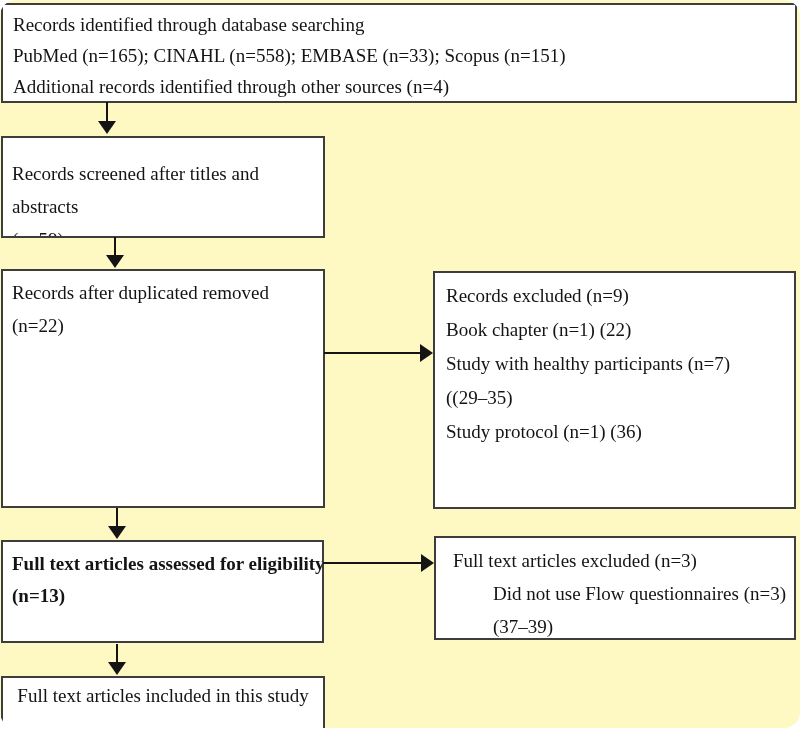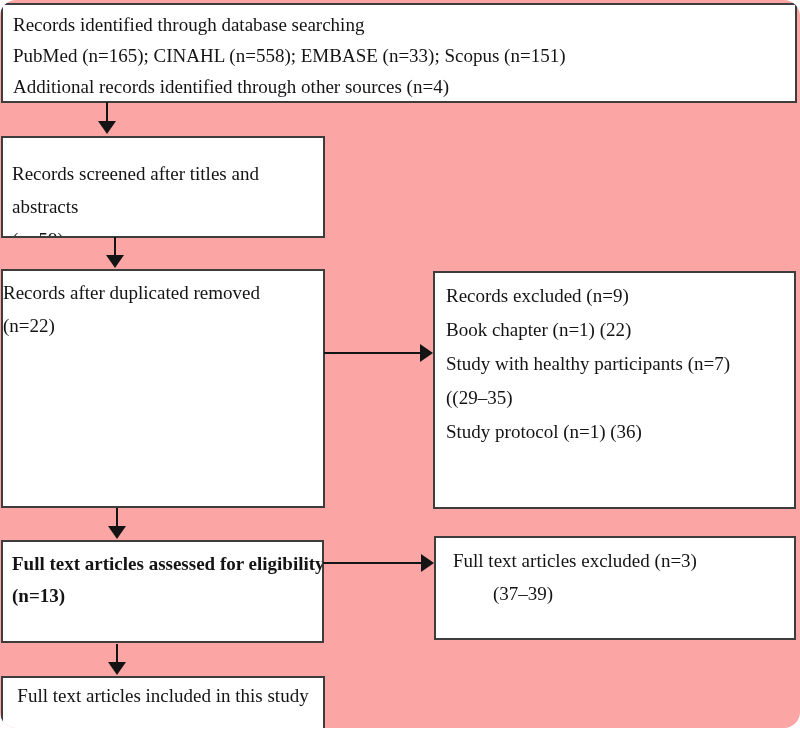--- a/index.html
+++ b/index.html
@@ -5,41 +5,41 @@
   * { margin: 0; padding: 0; box-sizing: border-box; }
   html, body { background: #ffffff; }
   body {
     font-family: "Liberation Serif", "DejaVu Serif", serif;
     color: #141414;
   }
   .canvas {
     position: relative;
     width: 800px;
     height: 728px;
-    background: #fca5a5;
+    background: #fef9c3;
     overflow: hidden;
     font-size: 19px;
     border-radius: 16px;
   }
   .box {
     position: absolute;
     border: 2px solid #3d3d3d;
     background: #ffffff;
     overflow: hidden;
   }
   .line { white-space: nowrap; }
 
   
   #box-identification { left: 1px;  top: 3px;   width: 796px; height: 100px; padding: 4px 10px; }
   #box-identification .line { line-height: 31px; }
 
   #box-screened      { left: 1px;  top: 136px; width: 324px; height: 102px; padding: 19px 9px; }
   #box-screened .line { line-height: 33px; }
 
-  #box-duplicates    { left: 1px;  top: 269px; width: 324px; height: 239px; padding: 5px 0; }
+  #box-duplicates    { left: 1px;  top: 269px; width: 324px; height: 239px; padding: 5px 9px; }
   #box-duplicates .line { line-height: 33px; }
 
   #box-excluded      { left: 433px; top: 271px; width: 363px; height: 238px; padding: 6px 11px; }
   #box-excluded .line { line-height: 34px; font-family: Liberation Serif, serif; }
 
   #box-eligibility   { left: 1px;  top: 540px; width: 323px; height: 103px; padding: 6px 9px; font-weight: bold; }
   #box-eligibility .line { line-height: 32px; }
 
   #box-ft-excluded   { left: 434px; top: 536px; width: 362px; height: 104px; padding: 6px 17px; }
   #box-ft-excluded .line { line-height: 33px; }
@@ -140,20 +140,21 @@
     <div class="line">(n=13)</div>
   </div>
 
   <div class="arrow-right" id="arrow-r2">
     <div class="shaft"></div>
     <div class="head"></div>
   </div>
 
   <div class="box" id="box-ft-excluded">
     <div class="line">Full text articles excluded (n=3)</div>
+    <div class="line indent">Did not use Flow questionnaires (n=3)</div>
     <div class="line indent">(37–39)</div>
   </div>
 
   <div class="arrow-down" id="arrow-4">
     <div class="shaft"></div>
     <div class="head"></div>
   </div>
 
   <div class="box" id="box-included">
     <div class="line">Full text articles included in this study</div>

